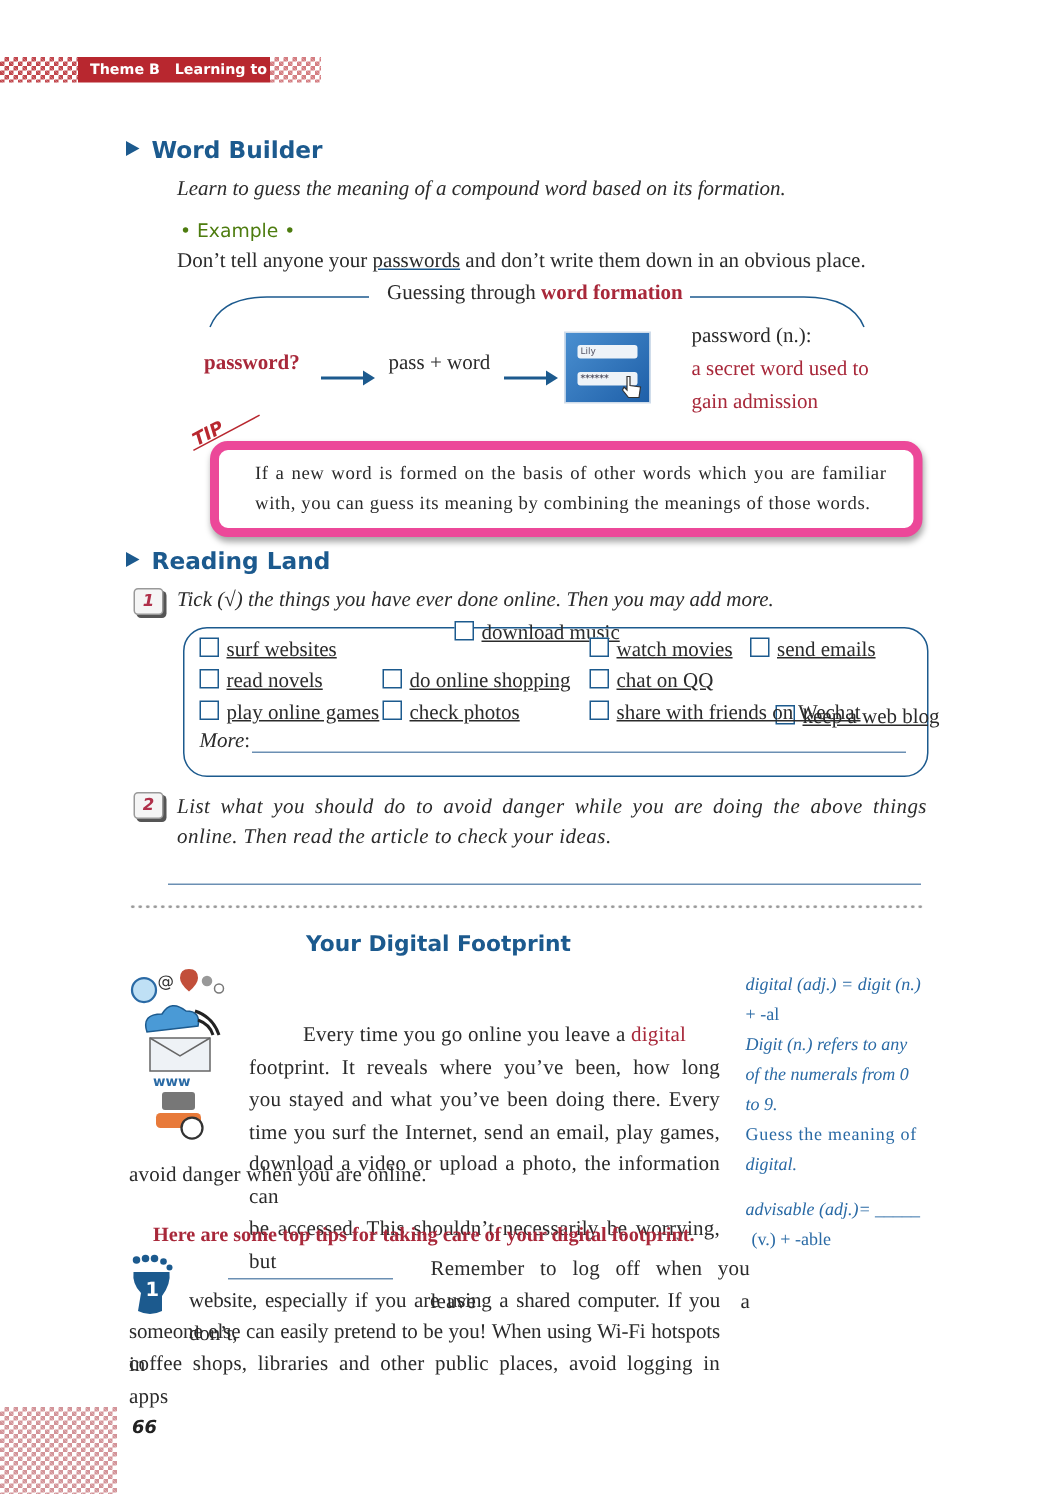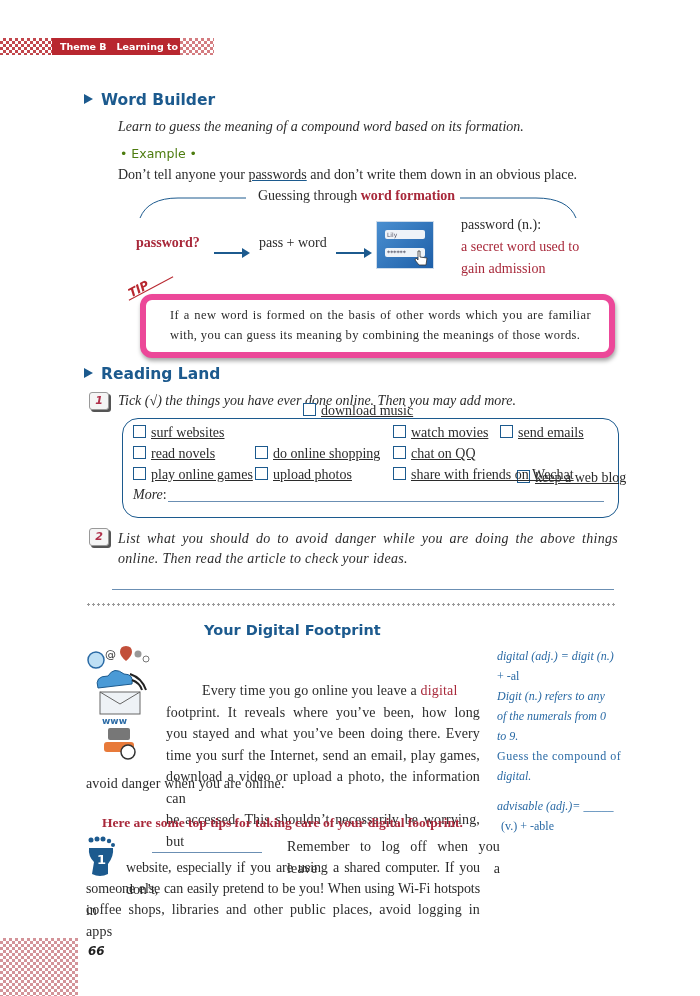--- a/index.html
+++ b/index.html
@@ -116,31 +116,31 @@
 </div>
 
 <div class="abs section-title" style="left:84px;top:365px;">
   <span class="tri"></span><span>Reading Land</span>
 </div>
 <div class="abs num-badge" style="left:89px;top:392px;">1</div>
 <div class="abs italic t14" style="left:118px;top:393px;">Tick (√) the things you have ever done online. Then you may add more.</div>
 
 <div class="abs tick-box"></div>
 <div class="abs opt" style="left:133px;top:425px;"><span class="cb"></span><span>surf websites</span></div>
-<div class="abs opt" style="left:255px;top:403px;padding-left:48px;"><span class="cb"></span><span>download music</span></div>
+<div class="abs opt" style="left:255px;top:414px;padding-left:48px;"><span class="cb"></span><span>download music</span></div>
 <div class="abs opt" style="left:393px;top:425px;text-align:center;"><span class="cb"></span><span>watch movies</span></div>
 <div class="abs opt" style="left:500px;top:425px;"><span class="cb"></span><span>send emails</span></div>
 
 <div class="abs opt" style="left:133px;top:446px;"><span class="cb"></span><span>read novels</span></div>
 <div class="abs opt" style="left:255px;top:446px;"><span class="cb"></span><span>do online shopping</span></div>
 <div class="abs opt" style="left:393px;top:446px;"><span class="cb"></span><span>chat on QQ</span></div>
 <div class="abs opt" style="left:500px;top:470px;margin-left:17px;"><span class="cb"></span><span>keep a web blog</span></div>
 
 <div class="abs opt" style="left:133px;top:467px;"><span class="cb"></span><span>play online games</span></div>
-<div class="abs opt" style="left:255px;top:467px;"><span class="cb"></span><span>upload photos</span></div>
+<div class="abs opt" style="left:255px;top:467px;"><span class="cb"></span><span>check photos</span></div>
 <div class="abs opt" style="left:393px;top:467px;"><span class="cb"></span><span>share with friends on Wechat</span></div>
 
 <div class="abs t14" style="left:133px;top:487px;"><span class="italic">More</span>:</div>
 <div class="abs line" style="left:168px;top:501px;width:436px;"></div>
 
 <div class="abs num-badge" style="left:89px;top:528px;">2</div>
 <div class="abs italic t14" style="left:118px;top:529px;width:500px;line-height:20px;text-align:justify;letter-spacing:0.3px;">List what you should do to avoid danger while you are doing the above things online. Then read the article to check your ideas.</div>
 <div class="abs line" style="left:112px;top:589px;width:502px;"></div>
 
 <div class="abs dots"></div>
@@ -192,20 +192,20 @@
 <div class="abs para" style="left:126px;top:857px;width:354px;text-align-last:justify;letter-spacing:-0.1px;">website, especially if you are using a shared computer. If you don’t,</div>
 <div class="abs para" style="left:86px;top:878px;width:394px;text-align-last:justify;letter-spacing:-0.1px;">someone else can easily pretend to be you! When using Wi-Fi hotspots in</div>
 <div class="abs para" style="left:86px;top:899px;width:394px;text-align-last:justify;">coffee shops, libraries and other public places, avoid logging in apps</div>
 
 <div class="abs side" style="left:497px;top:646px;width:126px;">
   <div class="italic">digital (adj.) = digit (n.)</div>
   <div>+ -al</div>
   <div class="italic">Digit (n.) refers to any</div>
   <div class="italic">of the numerals from 0</div>
   <div class="italic">to 9.</div>
-  <div style="letter-spacing:0.5px;">Guess the compound of</div>
+  <div style="letter-spacing:0.5px;">Guess the meaning of</div>
   <div class="italic">digital.</div>
   <div class="italic" style="margin-top:10px;">advisable (adj.)= _____</div>
   <div style="padding-left:4px;">(v.) + -able</div>
 </div>
 
 <div class="abs corner-checker"></div>
 <div class="abs page-num">66</div>
 
 </body></html>

